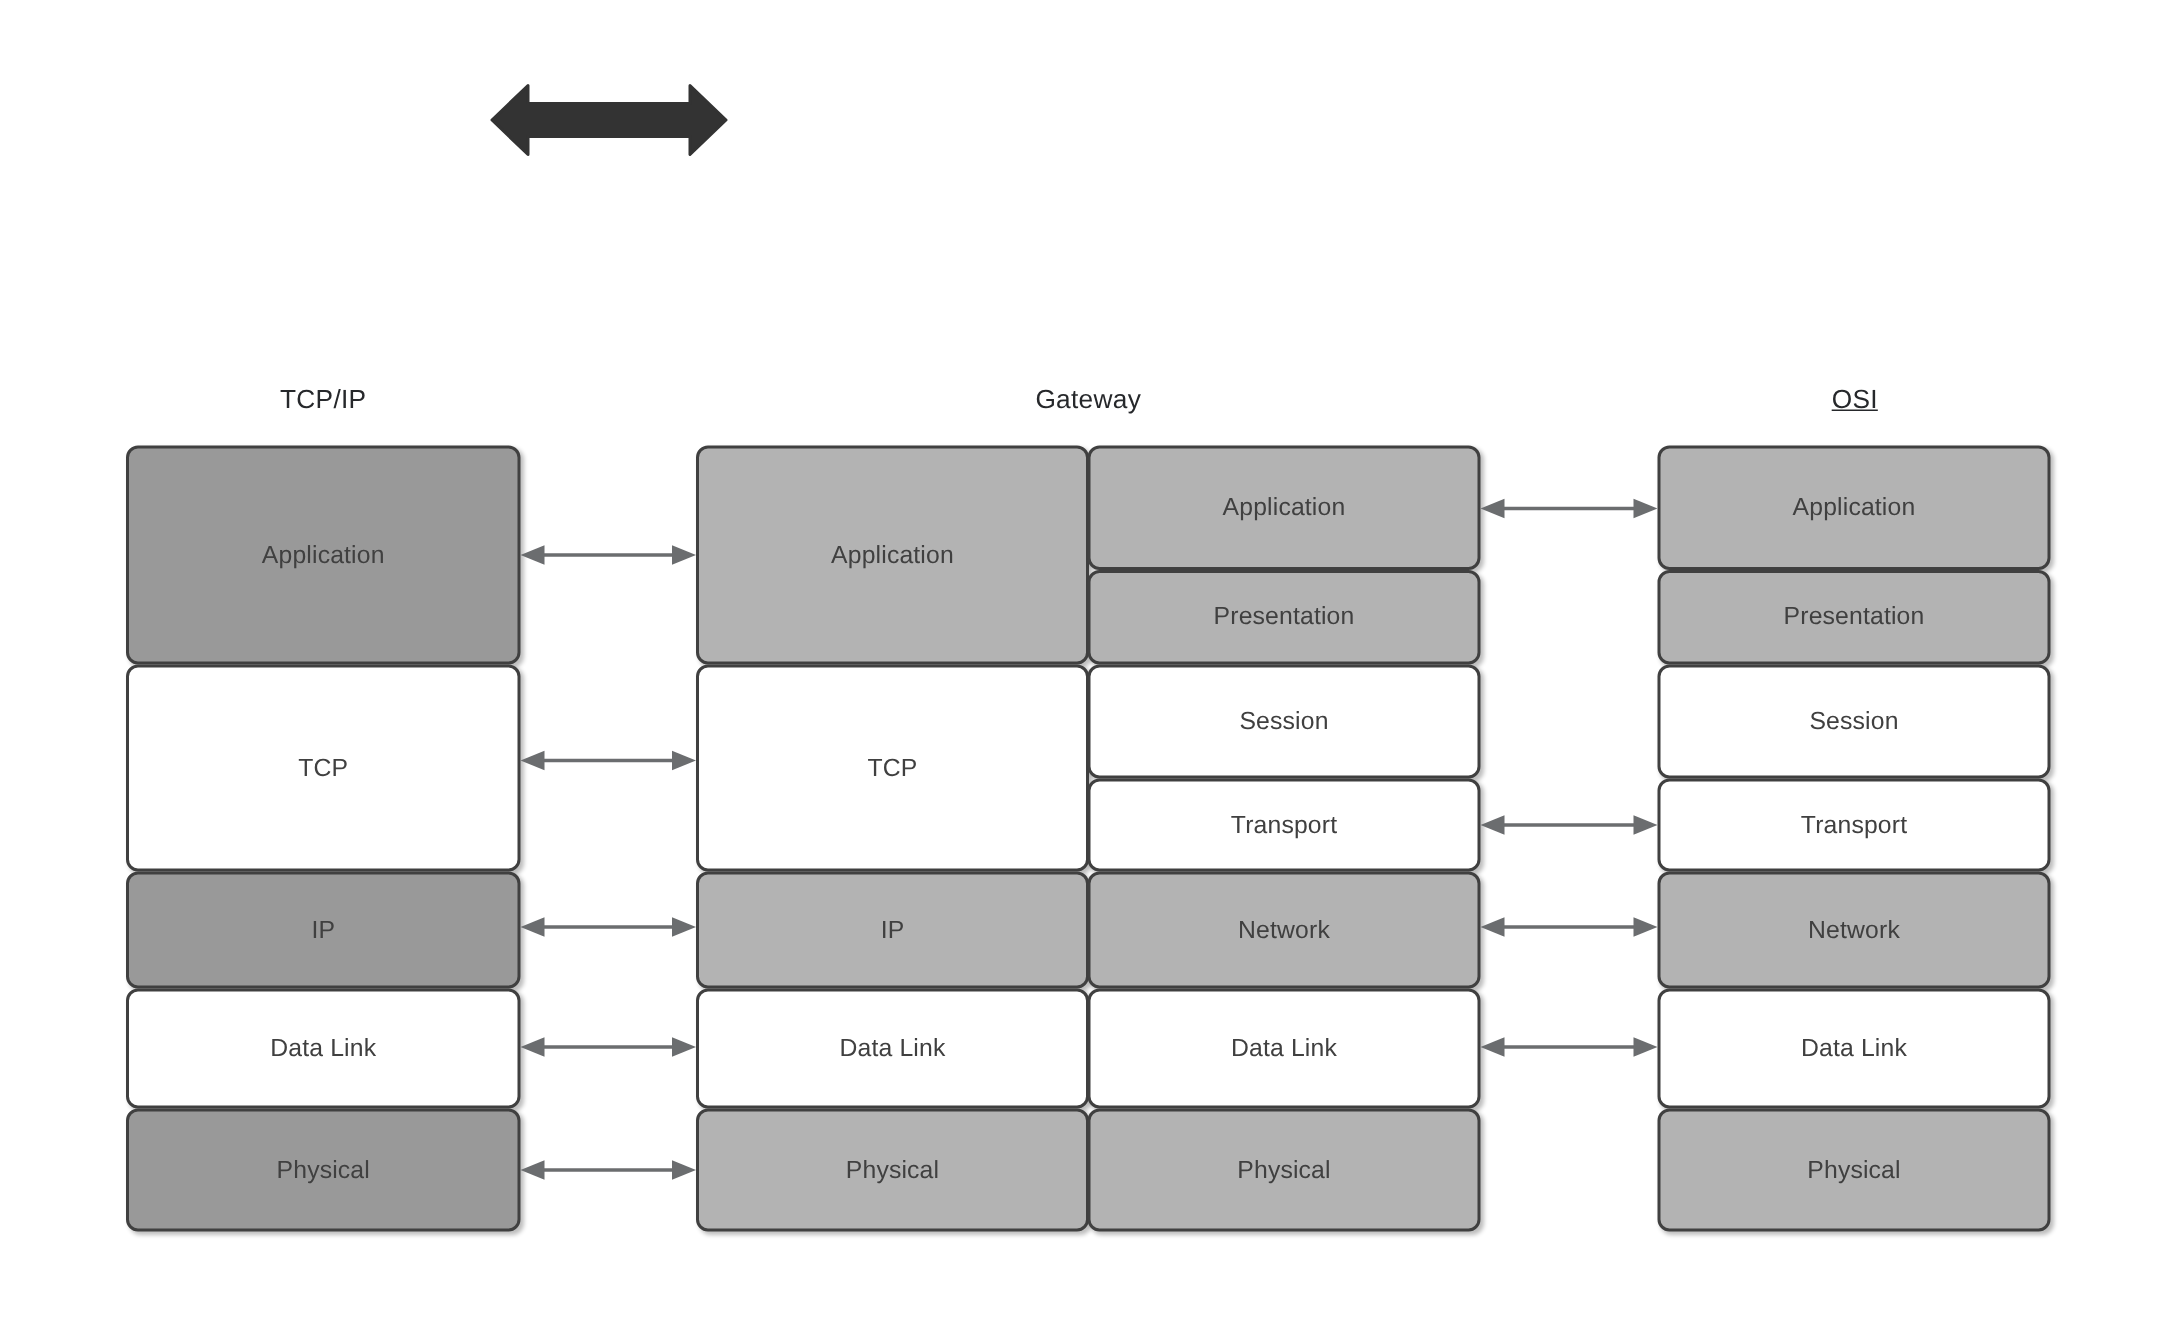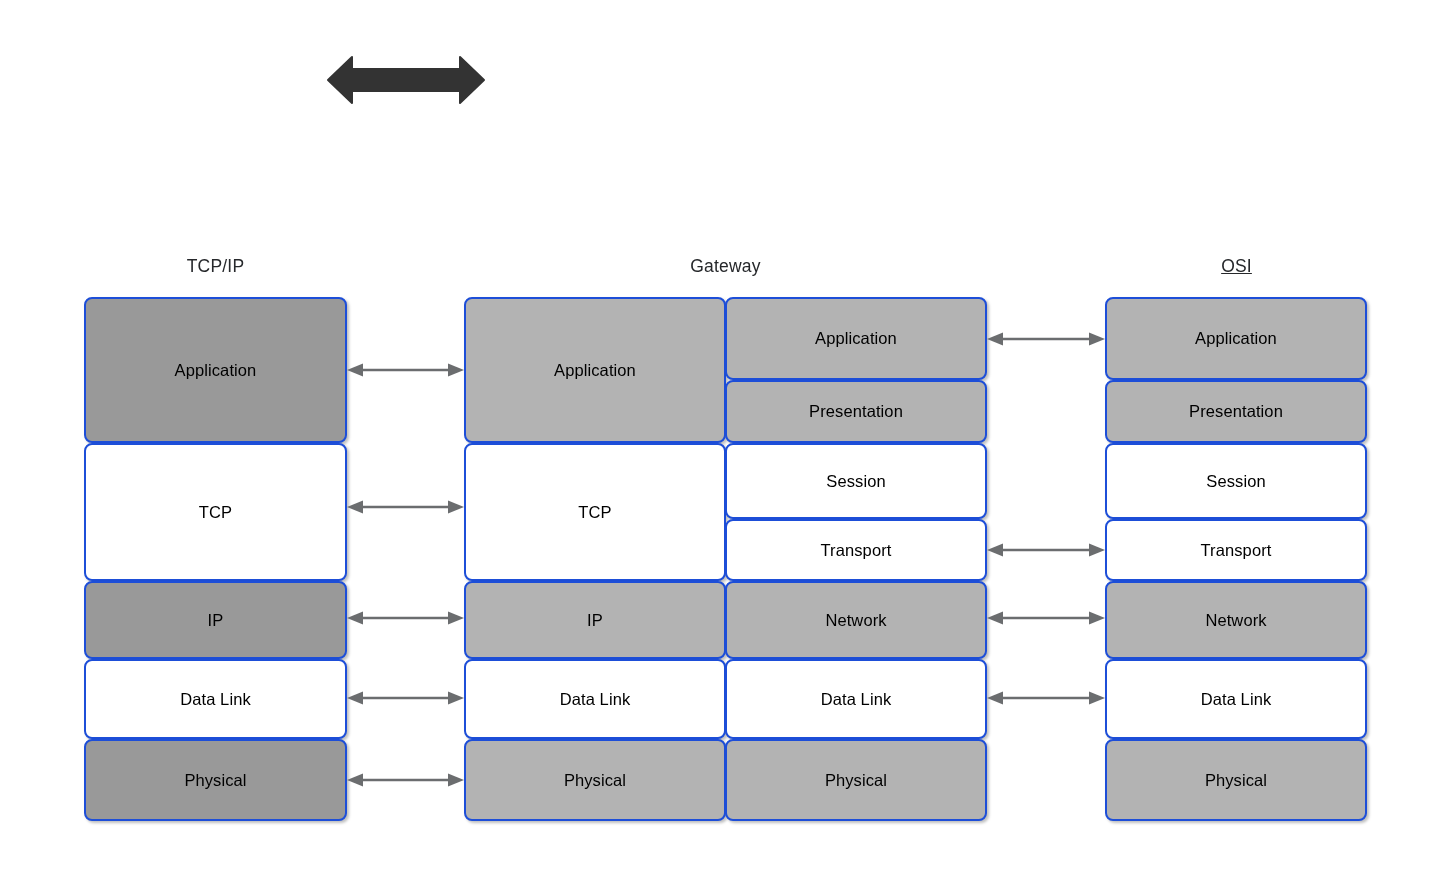--- a/index.html
+++ b/index.html
@@ -35,28 +35,28 @@
     color: #26282b;
     text-align: center;
     white-space: nowrap;
     letter-spacing: 0.2px;
   }
 
   
   .layer {
     position: absolute;
     box-sizing: border-box;
-    border: 2px solid #1d4ed8;
+    border: 2px solid #404040;
     border-radius: 8px;
     box-shadow: 2px 2px 3px rgba(0,0,0,0.26);
     display: flex;
     align-items: center;
     justify-content: center;
     font-size: 16.5px;
-    color: #000000;
+    color: #404040;
     white-space: nowrap;
     letter-spacing: 0.1px;
   }
   .fill-dark  { background: #999999; }
   .fill-mid   { background: #b3b3b3; }
   .fill-white { background: #ffffff; }
 
   
   .connector {
     position: absolute;

